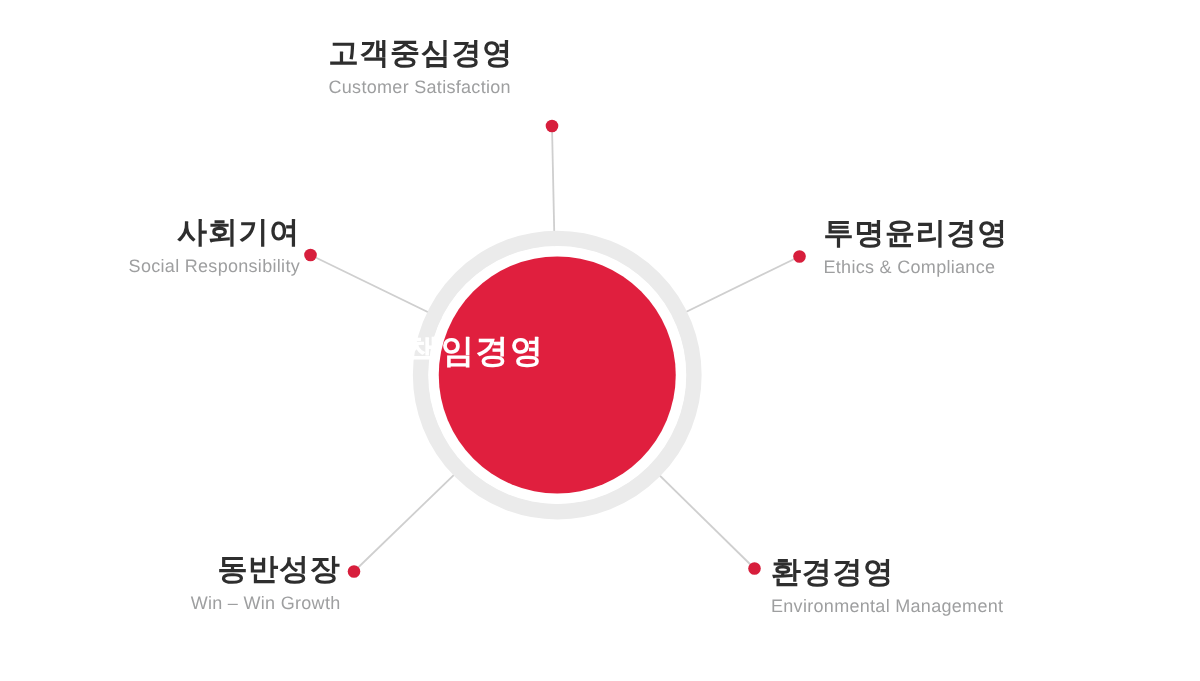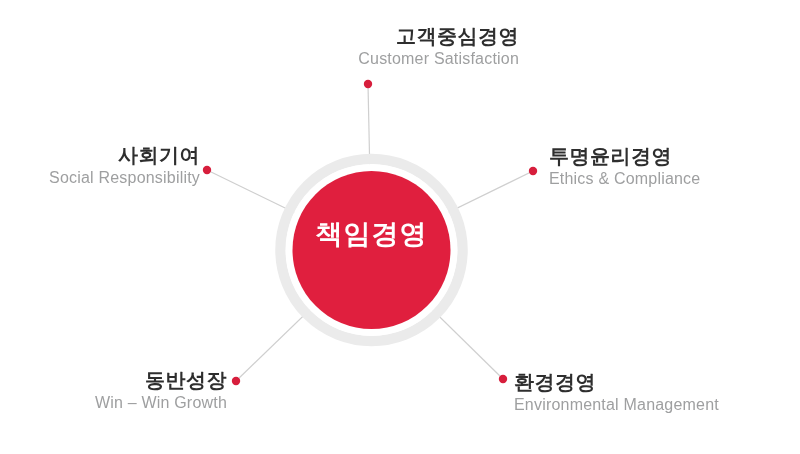--- a/index.html
+++ b/index.html
@@ -25,39 +25,39 @@
     line-height: 1;
   }
   .node-label .title {
     font-size: 20px;
     font-weight: bold;
     color: #2e2e2e;
     line-height: 24px;
     letter-spacing: 0.5px;
   }
   .node-label .subtitle {
-    font-size: 16px;
+    font-size: 12px;
     font-weight: normal;
     color: #9e9fa0;
     line-height: 21px;
     letter-spacing: 0.2px;
   }
-  .label-top    { left: 219px; top: 24px;  width: 300px; text-align: right; }
+  .label-top    { left: 219px; top: 24px;  width: 300px; text-align: left; }
   .label-ul     { right: 600px; top: 143px; width: 280px; text-align: right; }
   .label-ur     { left: 549px; top: 144px; width: 280px; text-align: left; }
   .label-ll     { right: 573px; top: 368px; width: 280px; text-align: right; }
   .label-lr     { left: 514px; top: 370px; width: 300px; text-align: left; }
   .center-label {
     position: absolute;
     left: 271px;
     top: 219px;
     width: 201px;
-    text-align: center;
+    text-align: left;
     color: #ffffff;
-    font-size: 27px;
+    font-size: 22px;
     font-weight: bold;
     line-height: 30px;
     letter-spacing: 1px;
   }
 </style>
 </head>
 <body>
 
 <div class="stage">
 

